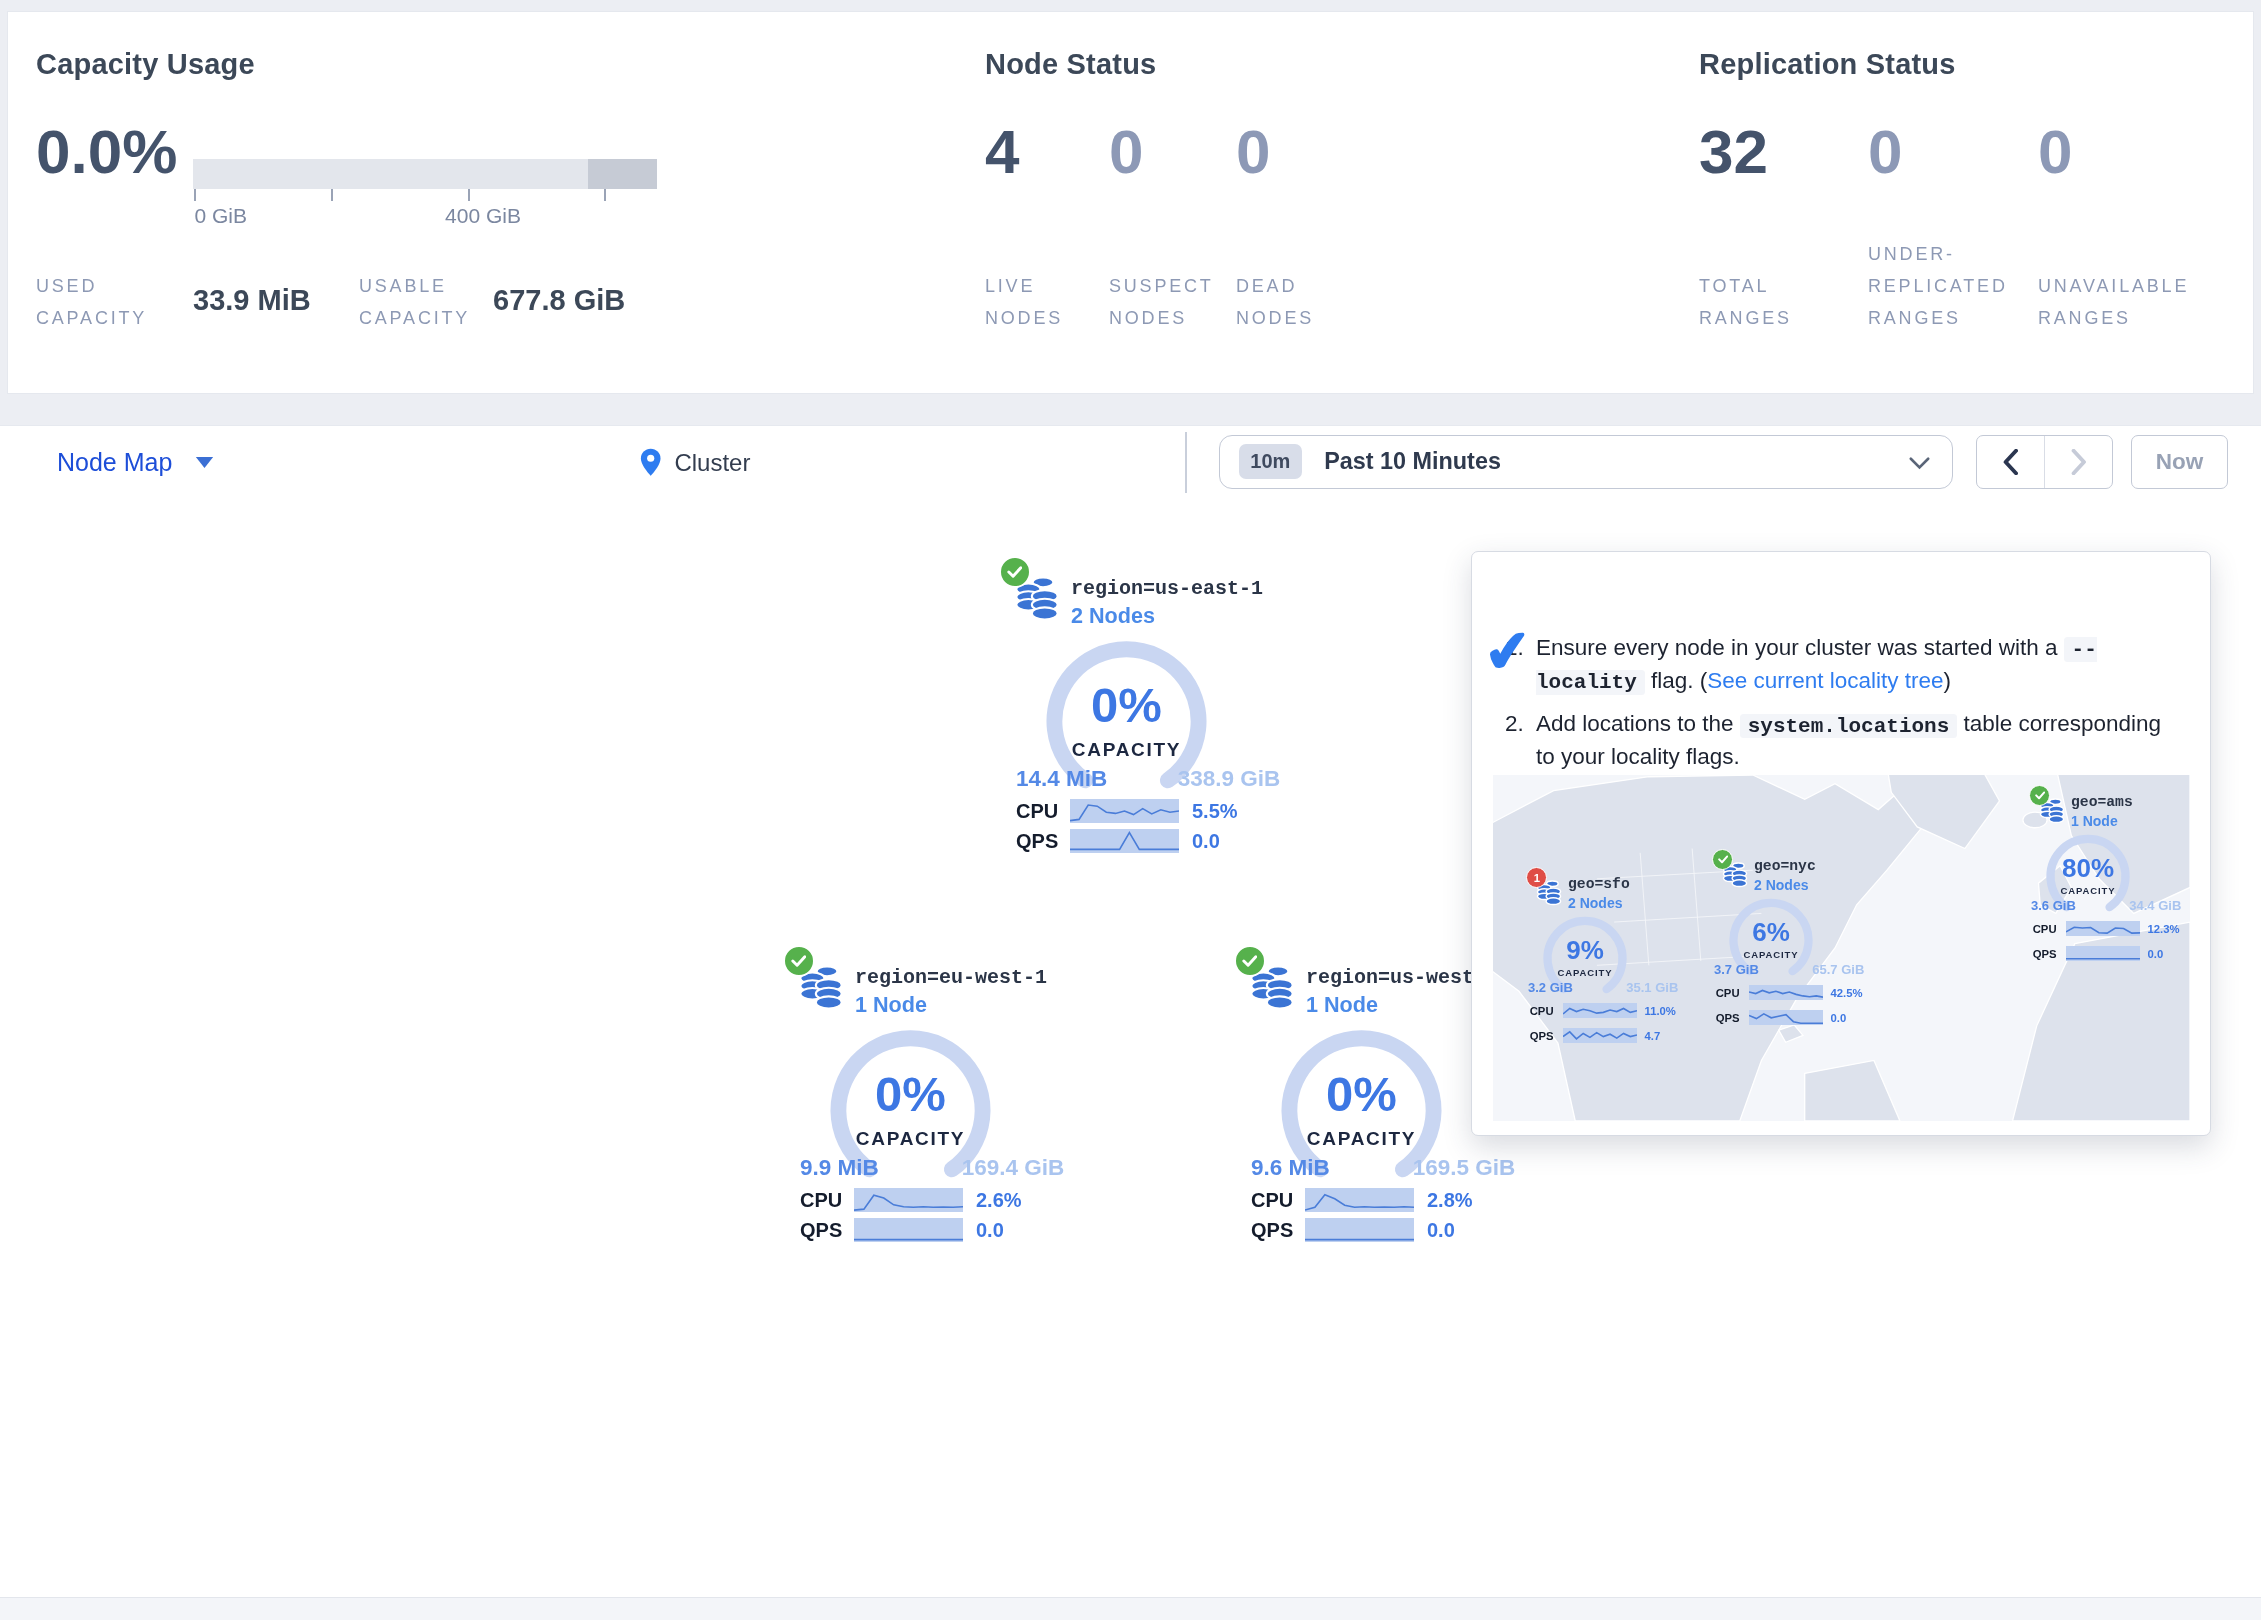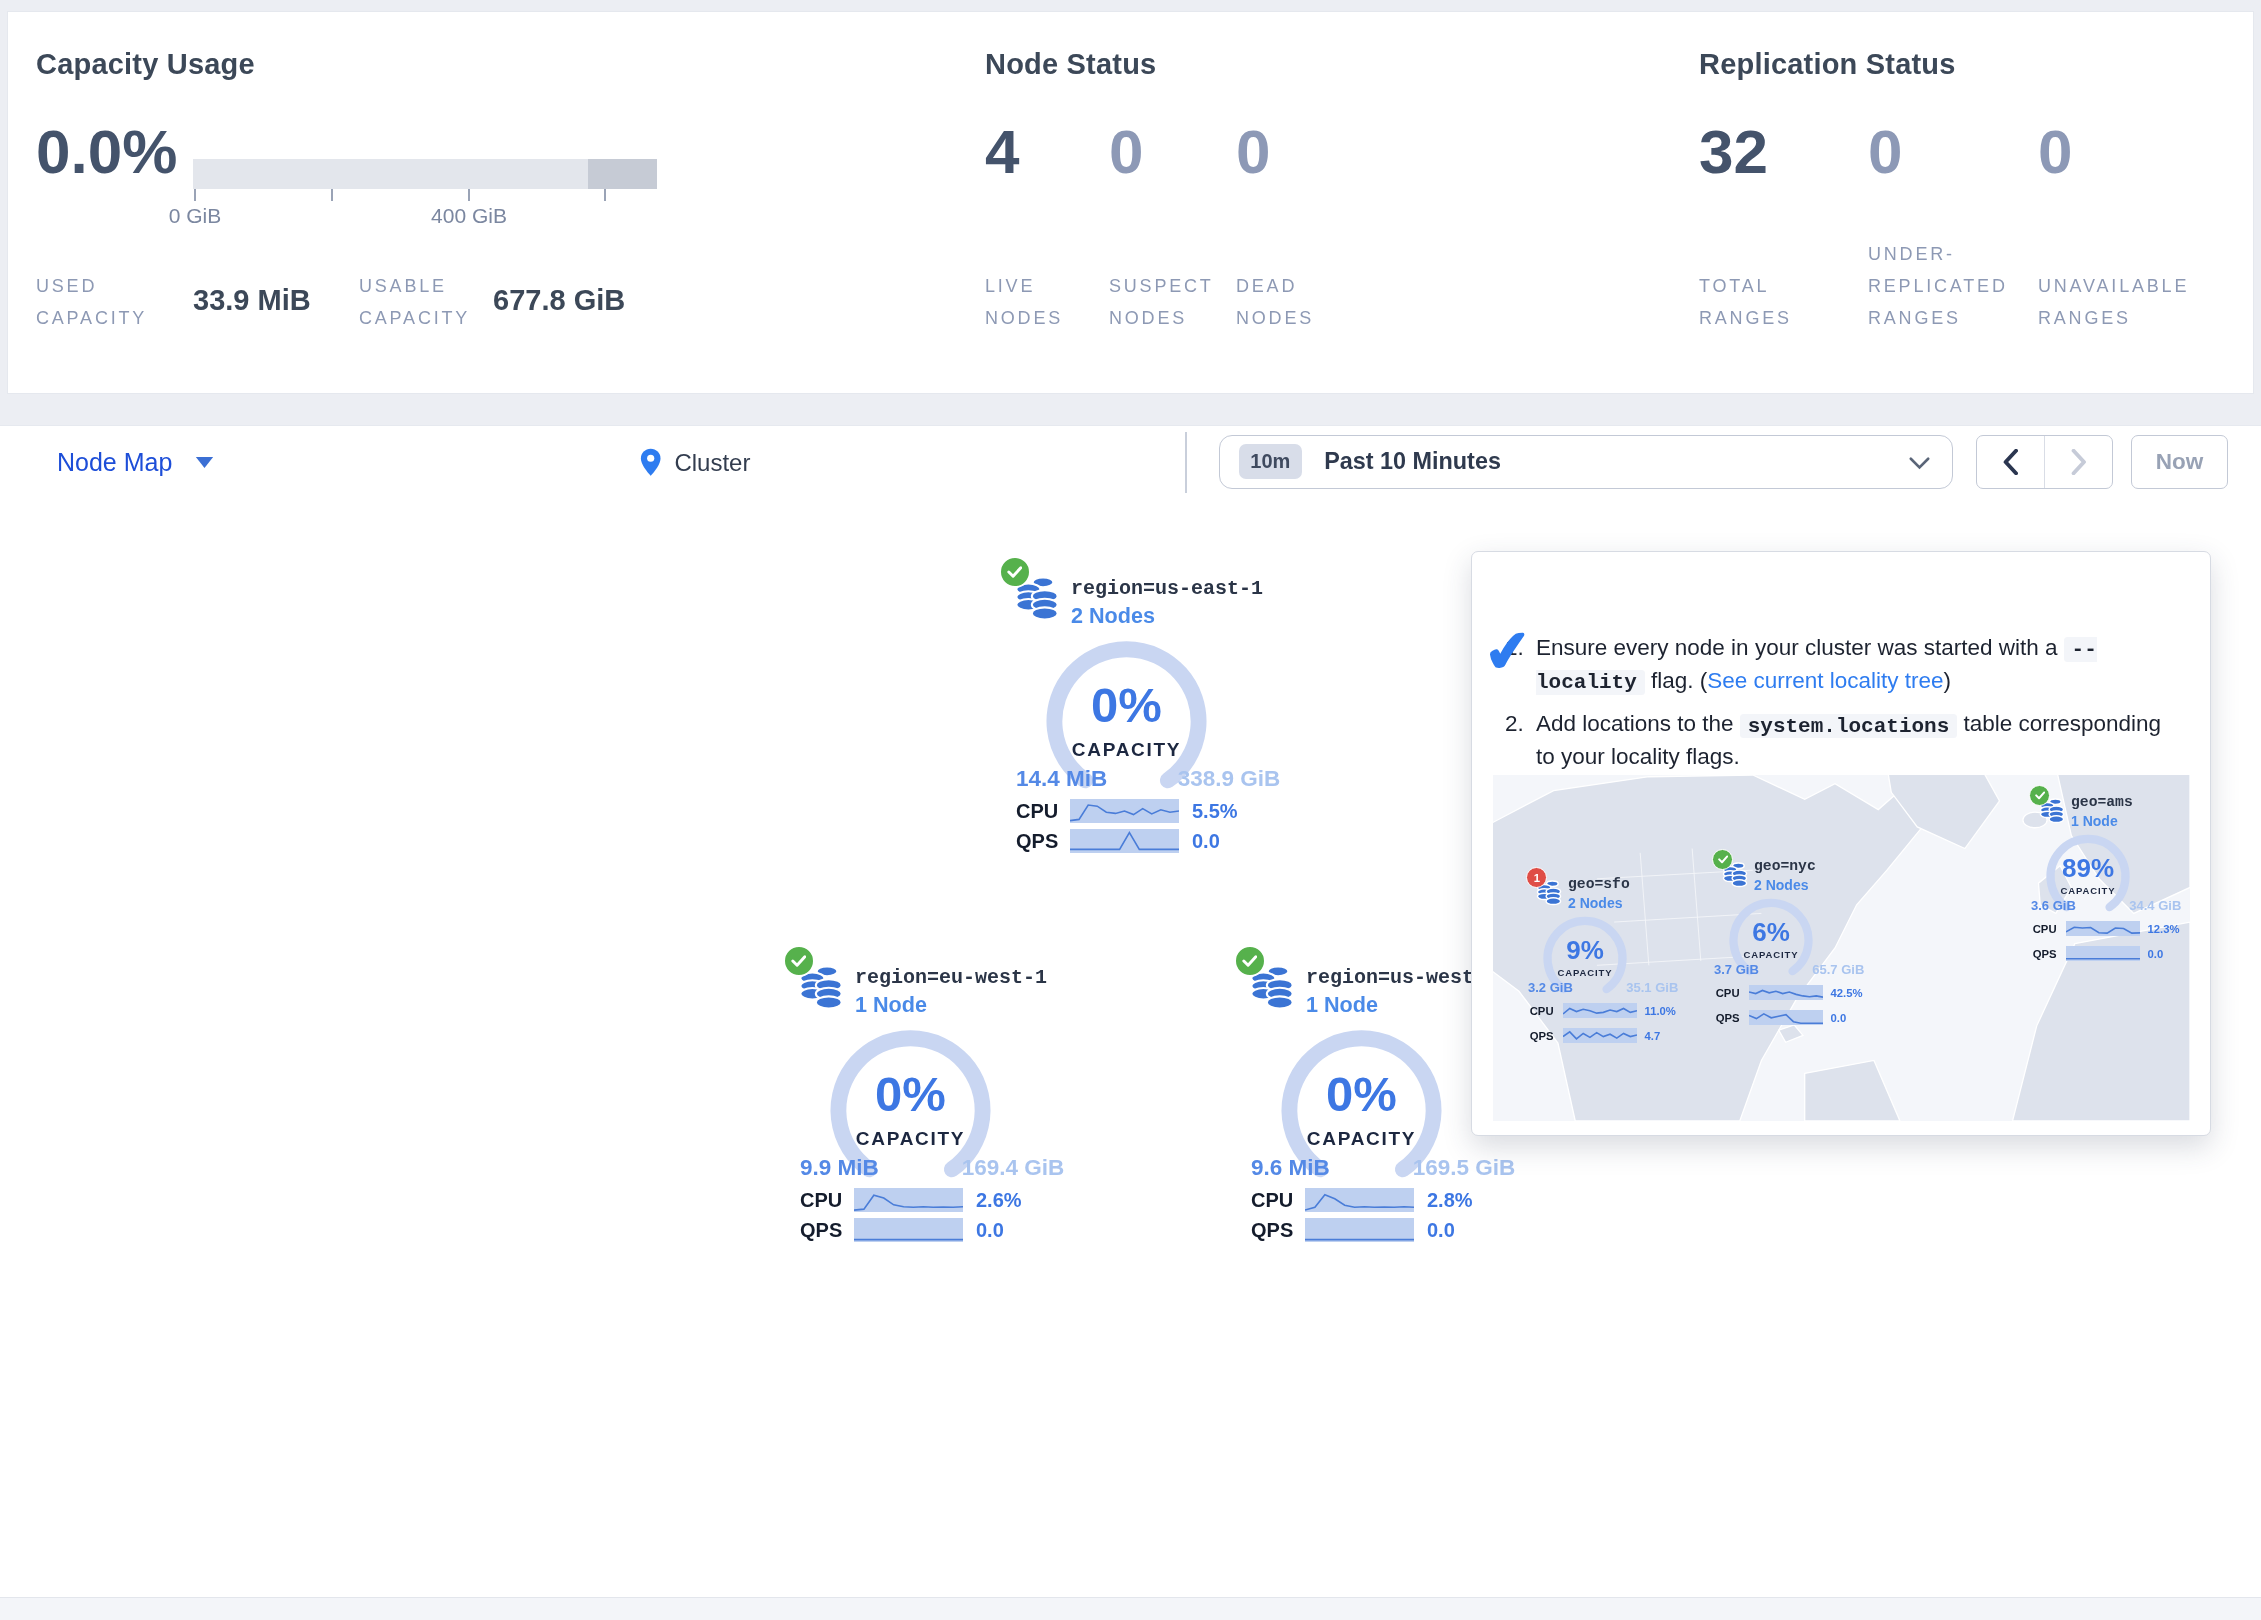--- a/index.html
+++ b/index.html
@@ -18,21 +18,21 @@
   }
   .sec-title{position:absolute;top:36px;font-size:29px;font-weight:600;color:#3c4858;letter-spacing:0.2px;}
   .big-num{position:absolute;top:109px;font-size:62px;font-weight:600;color:#44536b;line-height:1;}
   .big-num.dim{color:#8d99b6;}
   .stat-label{position:absolute;top:258px;font-size:18px;font-weight:500;color:#8d99b4;letter-spacing:2.8px;line-height:32px;}
   .stat-label.three{top:226px;}
   .stat-label span{display:block;}
   .cap-bar{position:absolute;left:185px;top:147px;width:464px;height:30px;background:#e3e6ec;}
   .cap-bar .other{position:absolute;right:0;top:0;bottom:0;width:69px;background:#c6cbd5;}
   .tick{position:absolute;top:177px;width:1.7px;height:11.3px;background:#9aa3b6;}
-  .tick-label{position:absolute;top:192px;width:104px;text-align:center;font-size:21px;color:#7b87a0;}
+  .tick-label{position:absolute;top:192px;width:104px;text-align:right;font-size:21px;color:#7b87a0;}
   .kv-label{position:absolute;top:258px;font-size:18px;font-weight:500;color:#8d99b4;letter-spacing:2.8px;line-height:32px;}
   .kv-label span{display:block;}
   .kv-value{position:absolute;top:272px;font-size:29px;font-weight:600;color:#3c4858;}
 
   
   .toolbar{
     position:absolute;left:0;right:0;top:425px;height:73px;background:#fff;
     border-top:0.9px solid #e6e9ef;border-bottom:0.9px solid #e6e9ef;
   }
   .view-select{position:absolute;left:41px;top:0;height:73px;display:flex;align-items:center;gap:22.5px;cursor:pointer;}
@@ -535,21 +535,21 @@
                 <ellipse cx="38" cy="48" rx="15" ry="7"></ellipse>
             </g>
           </svg>
         </span>
         <div class="nc-title">geo=ams</div>
         <a class="nc-nodes">1 Node</a>
         <div class="gauge">
           <svg viewBox="0 0 120 120">
               <path class="arc-path" d="M31.3 102.9 A50 50 0 1 1 88.7 102.9"></path>
             </svg>
-          <div class="pct">89%</div>
+          <div class="pct">80%</div>
           <div class="cap-lab">CAPACITY</div>
         </div>
         <div class="vals">
           <span class="used">3.6 GiB</span>
           <span class="free">34.4 GiB</span>
         </div>
         <div class="metric cpu">
           <span class="m-label">CPU</span>
           <svg class="spark" viewBox="0 0 100 20" preserveAspectRatio="none">
               <polyline points="0.0,14.0 11.1,8.0 22.2,9.0 33.3,8.4 44.4,15.0 55.6,15.6 66.7,9.0 77.8,9.6 88.9,15.6 100.0,15.2"></polyline>

